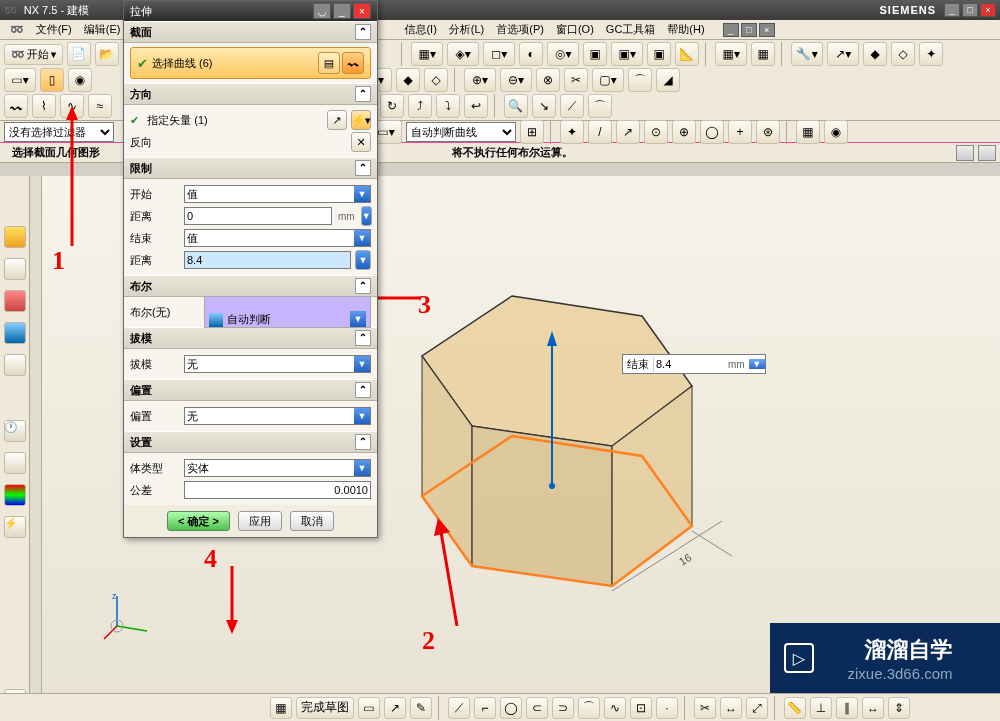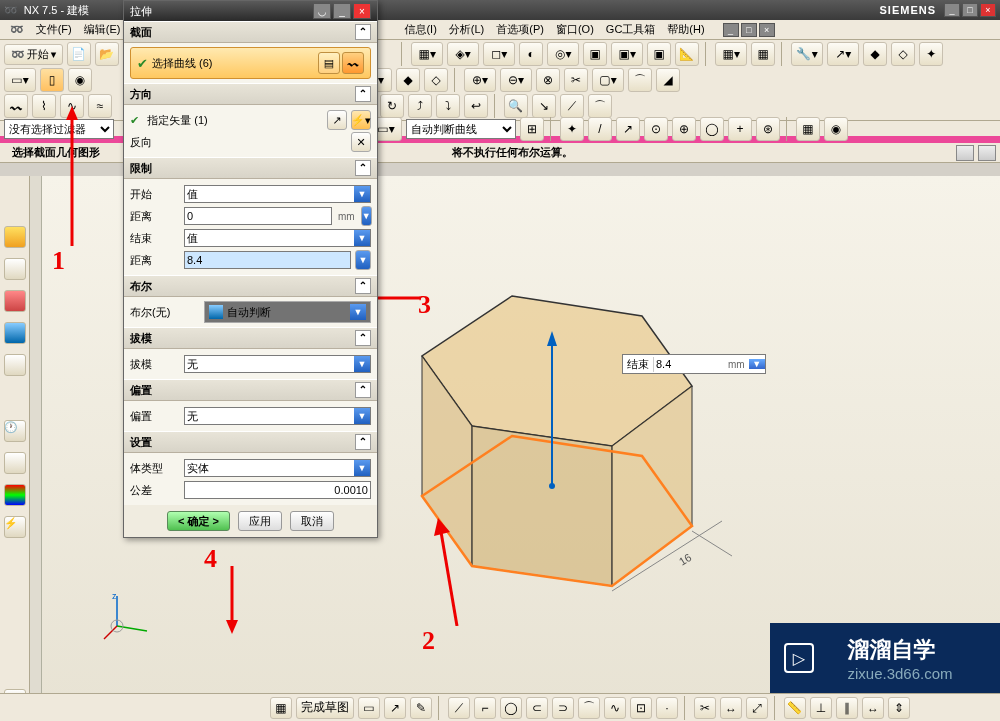--- a/index.html
+++ b/index.html
@@ -20,21 +20,21 @@
 
 
 .toolbars { background: #efe9dc; padding: 2px 4px; display: flex; flex-wrap: wrap; gap: 2px 6px; border-bottom: 1px solid #b0a890; }
 .tbrow { display: flex; align-items: center; gap: 4px; flex-wrap: wrap; }
 .tbbtn { width: 24px; height: 24px; border: 1px solid #c8c0b0; background: linear-gradient(#fdfbf5,#e8e0c8); border-radius: 3px; display: inline-flex; align-items: center; justify-content: center; font-size: 12px; }
 .tbbtn.drop { width: 32px; }
 .tbsep { width: 4px; height: 24px; border-left: 1px solid #b0a890; margin: 0 2px; }
 .tbselect { height: 20px; font-size: 11px; border: 1px solid #7a7a7a; background: #fff; }
 
 
-.filterrow { background: #efe9dc; height: 22px; display: flex; align-items: center; padding: 0 4px; border-bottom: 7px solid #ec4899; gap: 4px; }
+.filterrow { background: #efe9dc; height: 22px; display: flex; align-items: center; padding: 0 4px; border-bottom: 1px solid #ec4899; gap: 4px; }
 
 
 .statusrow { background: #efe9dc; height: 20px; display: flex; align-items: center; border-bottom: 1px solid #b0a890; }
 .statusrow .sel-label { padding: 0 12px; font-weight: bold; }
 .statusrow .msg { flex: 1; padding-left: 340px; font-weight: bold; }
 .statusrow .rightbox { width: 18px; height: 16px; border: 1px solid #888; background: linear-gradient(#eee,#ccc); margin-right: 4px; }
 
 
 .mainarea { position: absolute; top: 176px; left: 0; right: 0; bottom: 18px; background: #f0ece0; }
 .leftbar { position: absolute; left: 0; top: 0; width: 30px; bottom: 0; background: #efe9dc; border-right: 1px solid #b0a890; display: flex; flex-direction: column; gap: 10px; padding-top: 50px; align-items: center; }
@@ -77,21 +77,21 @@
 .sel-curve .sbtn.act { background: linear-gradient(#ffd080,#ff9830); }
 
 .row { display: flex; align-items: center; height: 22px; gap: 4px; }
 .row .lbl { flex: 0 0 50px; }
 .row .dd { flex: 1; height: 18px; border: 1px solid #7a7a7a; background: #fff; display: flex; align-items: center; padding: 0 2px; position: relative; }
 .row .dd .ddbtn { position: absolute; right: 0; top: 0; bottom: 0; width: 16px; background: linear-gradient(#5a9aef,#2060c0); color: #fff; text-align: center; font-size: 9px; line-height: 16px; }
 .row input[type=text] { flex: 1; height: 18px; border: 1px solid #7a7a7a; padding: 0 2px; font-size: 11px; }
 .row .unit { font-size: 10px; color: #666; padding: 0 2px; }
 .row .rb { width: 20px; height: 20px; border: 1px solid #aaa; background: linear-gradient(#fff,#e8e0c8); border-radius: 3px; display: flex; align-items: center; justify-content: center; font-size: 11px; }
 
-.auto-sel { display: flex; align-items: center; height: 22px; border: 1px solid #aaa; background: #737373; padding: 0 4px; gap: 4px; }
+.auto-sel { display: flex; align-items: flex-end; height: 32px; border: 1px solid #aaa; background: #c4b5fd; padding: 0 4px; gap: 4px; }
 .auto-sel .cube { width: 14px; height: 14px; background: linear-gradient(#8cf,#06a); }
 .auto-sel .ddbtn { margin-left: auto; width: 16px; background: linear-gradient(#5a9aef,#2060c0); color: #fff; text-align: center; font-size: 9px; line-height: 16px; }
 
 .sel-body { display: flex; align-items: center; height: 28px; }
 .sel-body .orange-cube { width: 26px; height: 26px; margin-left: auto; border: 1px solid #d08020; background: linear-gradient(#ffe8b0,#ffc050); border-radius: 3px; display: flex; align-items: center; justify-content: center; }
 .sel-body .orange-cube::after { content: ""; width: 16px; height: 16px; background: linear-gradient(#ffb030,#ff8010); border: 1px solid #c06000; }
 
 .dlg-buttons { display: flex; justify-content: center; gap: 8px; padding: 6px; background: #f0ece0; }
 .dlg-buttons button { height: 20px; padding: 0 10px; border: 1px solid #5a8a5a; background: linear-gradient(#d0f0c0,#90d080); border-radius: 3px; font-size: 11px; }
 .dlg-buttons button.ok { background: linear-gradient(#b0ffb0,#50c050); font-weight: bold; }
@@ -486,17 +486,17 @@
   <span class="tbsep"></span>
   <span class="tbbtn">📏</span>
   <span class="tbbtn">⊥</span>
   <span class="tbbtn">∥</span>
   <span class="tbbtn">↔</span>
   <span class="tbbtn">⇕</span>
 </div>
 
 <div class="watermark">
   <div class="wm-icon">▷</div>
-  <div style="margin-left:30px;text-align:left">
+  <div style="margin-left:30px;text-align:right">
     <div class="wm-title">溜溜自学</div>
     <div class="wm-url">zixue.3d66.com</div>
   </div>
 </div>
 
 </body></html>

